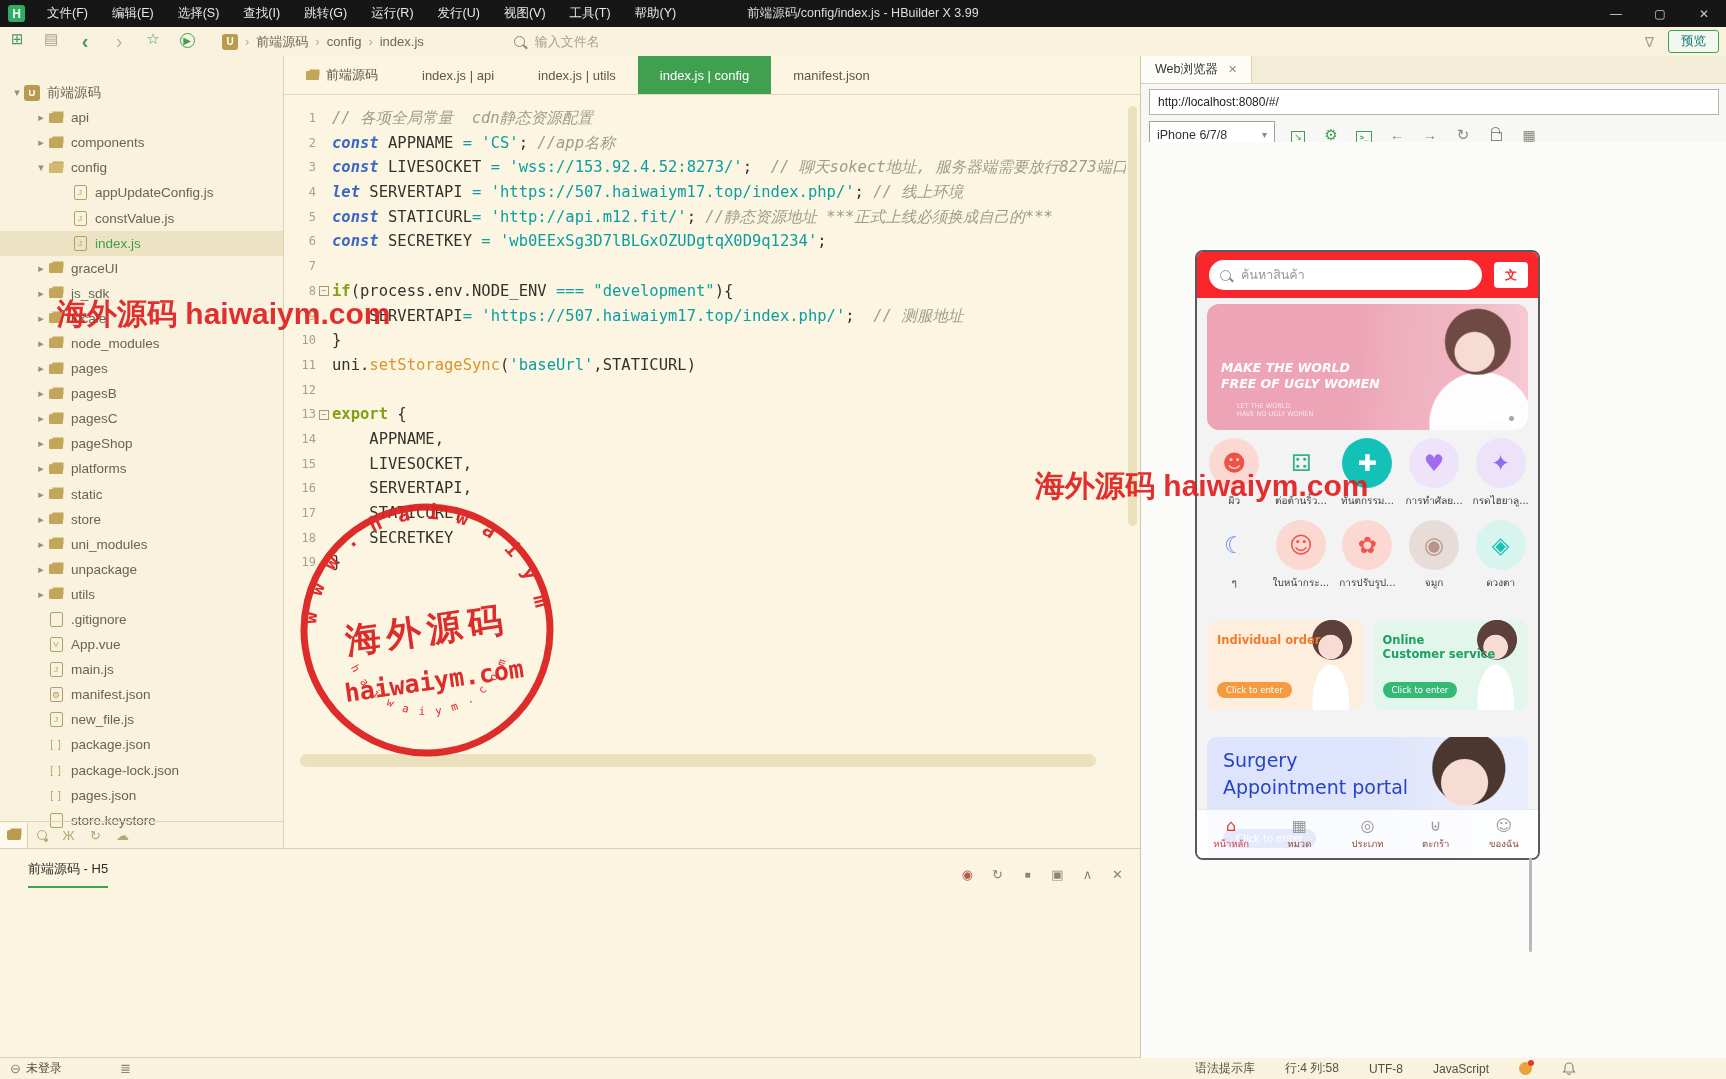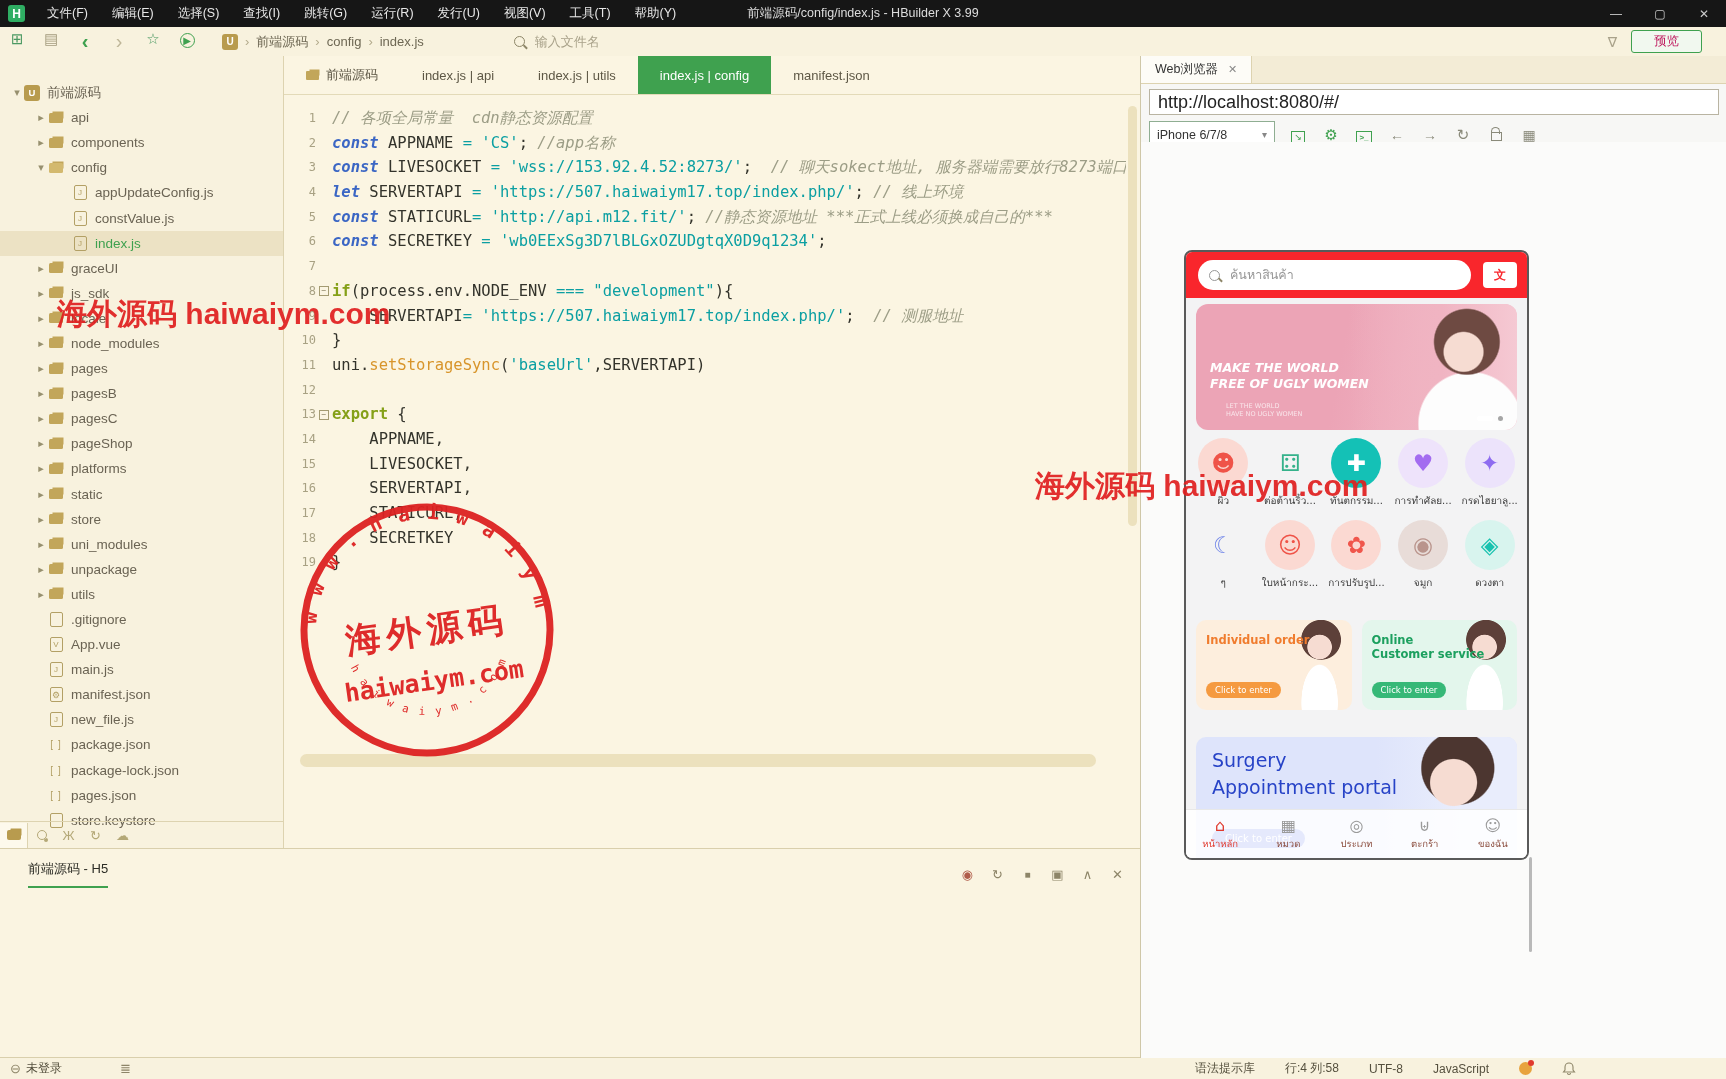--- a/index.html
+++ b/index.html
@@ -29,22 +29,22 @@
   #breadcrumb{display:flex;align-items:center;margin-left:18px;gap:7px;color:#6d6753;}
   .u-badge{width:16px;height:16px;background:#b89b4e;border-radius:3px;color:#fff;font-size:10px;font-weight:bold;
            display:flex;align-items:center;justify-content:center;}
   .crumb-sep{color:#b3ab8c;}
   #file-search{display:flex;align-items:center;margin-left:90px;flex:1;}
   #file-search input{border:none;outline:none;background:transparent;font-size:13px;color:#444;width:500px;}
   #file-search input::placeholder{color:#a9a28a;}
   .mag{display:inline-block;width:9px;height:9px;border:1.5px solid #8d8668;border-radius:50%;position:relative;margin-right:8px;}
   .mag::after{content:"";position:absolute;width:5px;height:1.5px;background:#8d8668;transform:rotate(45deg);right:-4px;bottom:-1px;}
   .funnel{color:#a9a28a;font-size:14px;margin-right:14px;}
-  #preview-btn{border:1px solid #3fa14f;color:#be185d;background:#f1f8ef;border-radius:3px;font-size:12.5px;
-               padding:2px 22px;margin-right:24px;}
+  #preview-btn{border:1px solid #3fa14f;color:#0f766e;background:#f1f8ef;border-radius:3px;font-size:12.5px;
+               padding:2px 12px;margin-right:7px;}
   
   #sidebar{position:absolute;left:0;top:56px;width:283px;height:792px;background:#f8f2de;border-right:1px solid #ddd3b0;overflow:hidden;}
   #tree{position:absolute;top:24px;left:0;right:0;}
   .trow{display:flex;align-items:center;height:25.1px;font-size:13.5px;}
   .trow[data-d="0"]{padding-left:10px;} .trow[data-d="1"]{padding-left:34px;} .trow[data-d="2"]{padding-left:58px;}
   .trow[data-sel="true"]{background:#ece2c4;}
   .fname{color:#6a6353;margin-left:7px;}
   .trow[data-sel="true"] .fname{color:#3fa14f;}
   .chev{width:14px;color:#97906e;font-size:11px;text-align:center;flex:none;}
   .chev[data-ch="down"]::before{content:"▾";}
@@ -120,40 +120,40 @@
   .sb-upd{width:13px;height:13px;border-radius:50%;background:#e8a33d;position:relative;}
   .sb-upd::after{content:"";position:absolute;right:-2px;top:-2px;width:6px;height:6px;border-radius:50%;background:#e03a2e;}
   .sb-bell{width:14px;height:14px;}
   
   #rightpanel{position:absolute;left:1140px;top:56px;width:586px;height:1002px;background:#f7f7f5;border-left:1px solid #cfc7a8;}
   #rp-strip{height:27px;background:#f3ecd6;border-bottom:1px solid #ddd3b0;display:flex;}
   #rp-tab{display:flex;align-items:center;gap:10px;background:#fdfcf7;border-right:1px solid #ddd3b0;
           padding:0 14px;font-size:12.5px;color:#333;}
   #rp-tab .x{color:#888;font-size:11px;}
   #rp-url{display:block;width:552px;margin:5px 8px 4px 8px;height:24px;border:1px solid #b9b4a2;background:#fff;
-          font-size:18px;color:#222;padding:0 8px;font-family:"Liberation Sans",sans-serif;}
+          font-size:12px;color:#222;padding:0 8px;font-family:"Liberation Sans",sans-serif;}
   #rp-bar{display:flex;align-items:center;gap:13px;padding:2px 8px 6px 8px;border-bottom:1px solid #e4ddc6;}
   #device-select{width:110px;height:25px;border:1px solid #8fae92;background:#fff;display:flex;align-items:center;
                  justify-content:space-between;padding:0 7px;font-size:12.5px;color:#333;}
   #device-select .caret{color:#888;font-size:10px;}
   .bic{width:20px;text-align:center;font-size:14px;color:#8a8a7a;}
   .bic[data-icon="external"]::before{content:"↘";color:#3fa14f;border:1.5px solid #3fa14f;font-size:9px;padding:0 2px;}
   .bic[data-icon="gear"]::before{content:"⚙";color:#3fa14f;font-size:15px;}
   .bic[data-icon="terminal"]::before{content:">_";color:#3fa14f;border:1.5px solid #3fa14f;font-size:8px;font-weight:bold;padding:1px 2px;}
   .bic[data-icon="back"]::before{content:"←";}
   .bic[data-icon="forward"]::before{content:"→";}
   .bic[data-icon="reload"]::before{content:"↻";font-size:15px;}
   .bic[data-icon="lock"]{position:relative;}
   .bic[data-icon="lock"]::before{content:"";display:inline-block;width:9px;height:7px;border:1.5px solid #8a8a7a;margin-top:6px;}
   .bic[data-icon="lock"]::after{content:"";position:absolute;left:5px;top:1px;width:7px;height:6px;
        border:1.5px solid #8a8a7a;border-bottom:none;border-radius:5px 5px 0 0;}
   .bic[data-icon="qrcode"]::before{content:"▦";}
   #rp-content{position:absolute;top:86px;left:0;right:0;bottom:0;background:#fbfbfa;}
   
-  #phone{position:absolute;left:43px;top:108px;width:341px;height:606px;border:2px solid #5a5a5a;border-radius:8px;
+  #phone{position:absolute;left:54px;top:108px;width:341px;height:606px;border:2px solid #5a5a5a;border-radius:8px;
          background:#fff;overflow:hidden;font-family:"DejaVu Sans",sans-serif;}
   #ph-head{position:absolute;top:0;left:0;right:0;height:46px;background:#f9262c;}
   #ph-search{position:absolute;left:12px;top:8px;right:56px;height:30px;background:#fff;border-radius:15px;
              display:flex;align-items:center;padding-left:11px;font-size:12.5px;color:#979797;gap:2px;}
   #ph-trans{position:absolute;right:10px;top:10px;width:34px;height:26px;background:#fff;border-radius:4px;
             display:flex;align-items:center;justify-content:center;color:#f9262c;font-size:12px;font-weight:bold;}
   #ph-trans::before{content:"文";}
   #ph-body{position:absolute;top:46px;left:0;right:0;bottom:0;background:#f3f3f4;overflow:hidden;}
   #banner{position:absolute;top:6px;left:10px;right:10px;height:126px;border-radius:12px;overflow:hidden;
           background:linear-gradient(100deg,#eca4b6 45%,#f3c0cc 100%);}
@@ -492,21 +492,21 @@
           <span class="ct"><span class="s" data-c="pl">    SERVERTAPI</span><span class="s" data-c="op">= </span><span class="s" data-c="str">'https://507.haiwaiym17.top/index.php/'</span><span class="s" data-c="pl">;  </span><span class="s" data-c="cm">// 测服地址</span></span>
         </div>
         <div class="cl">
           <span class="ln">10</span>
           <span class="fold"></span>
           <span class="ct"><span class="s" data-c="pl">}</span></span>
         </div>
         <div class="cl">
           <span class="ln">11</span>
           <span class="fold"></span>
-          <span class="ct"><span class="s" data-c="pl">uni.</span><span class="s" data-c="fn">setStorageSync</span><span class="s" data-c="pl">(</span><span class="s" data-c="str">'baseUrl'</span><span class="s" data-c="pl">,SERVERTAPI)</span></span>
+          <span class="ct"><span class="s" data-c="pl">uni.</span><span class="s" data-c="fn">setStorageSync</span><span class="s" data-c="pl">(</span><span class="s" data-c="str">'baseUrl'</span><span class="s" data-c="pl">,STATICURL)</span></span>
         </div>
         <div class="cl">
           <span class="ln">12</span>
           <span class="fold"></span>
           <span class="ct"></span>
         </div>
         <div class="cl">
           <span class="ln">13</span>
           <span class="fold" data-f="1"></span>
           <span class="ct"><span class="s" data-c="kg">export</span><span class="s" data-c="pl"> {</span></span>

